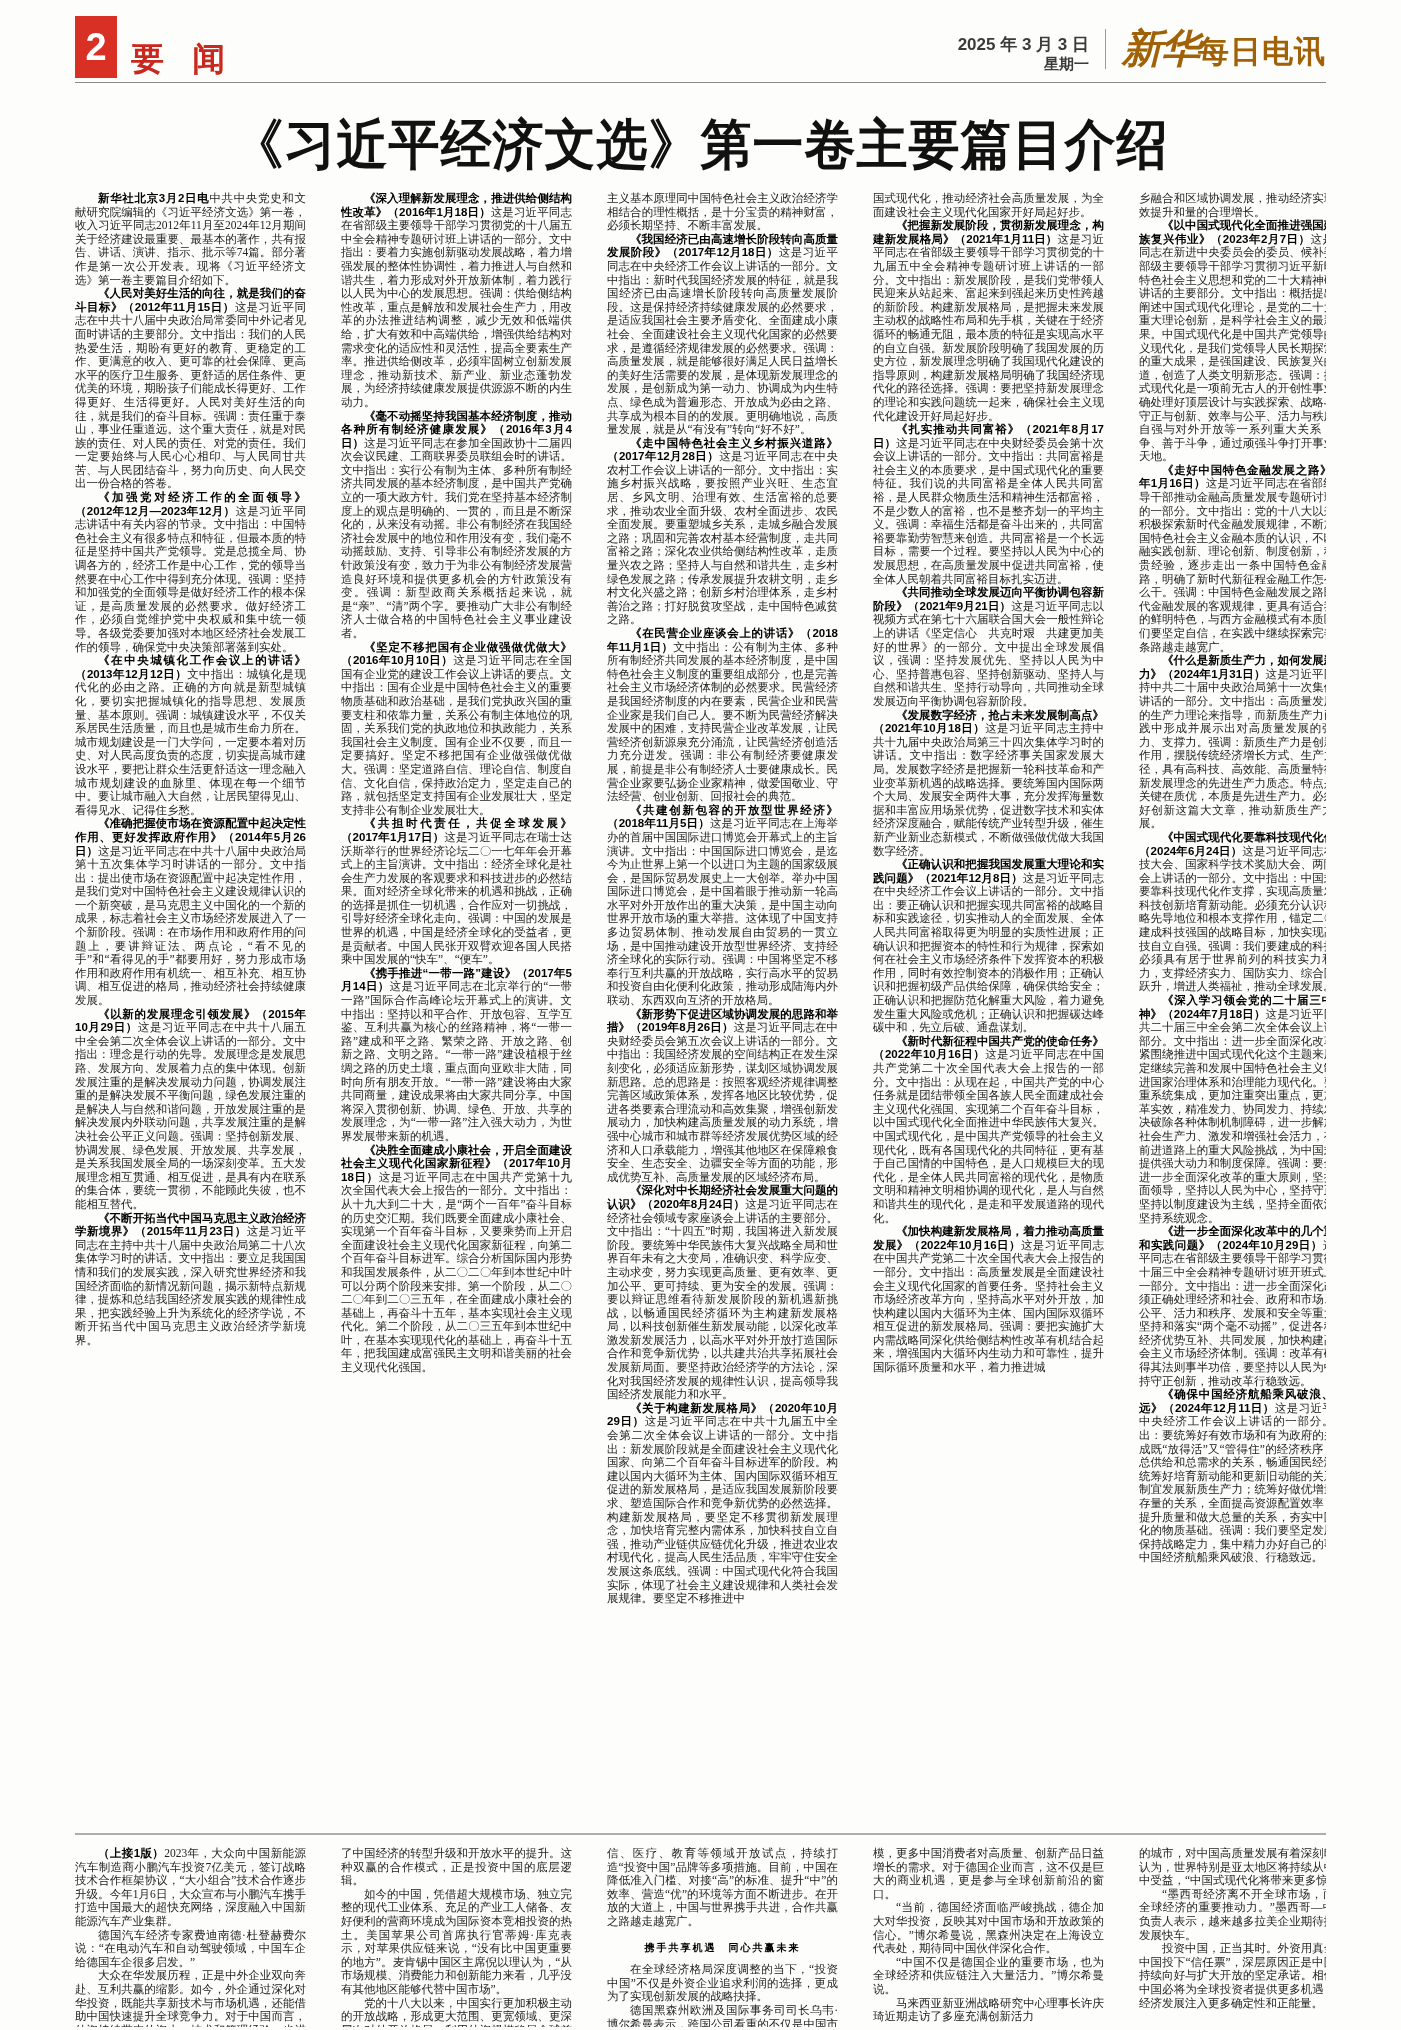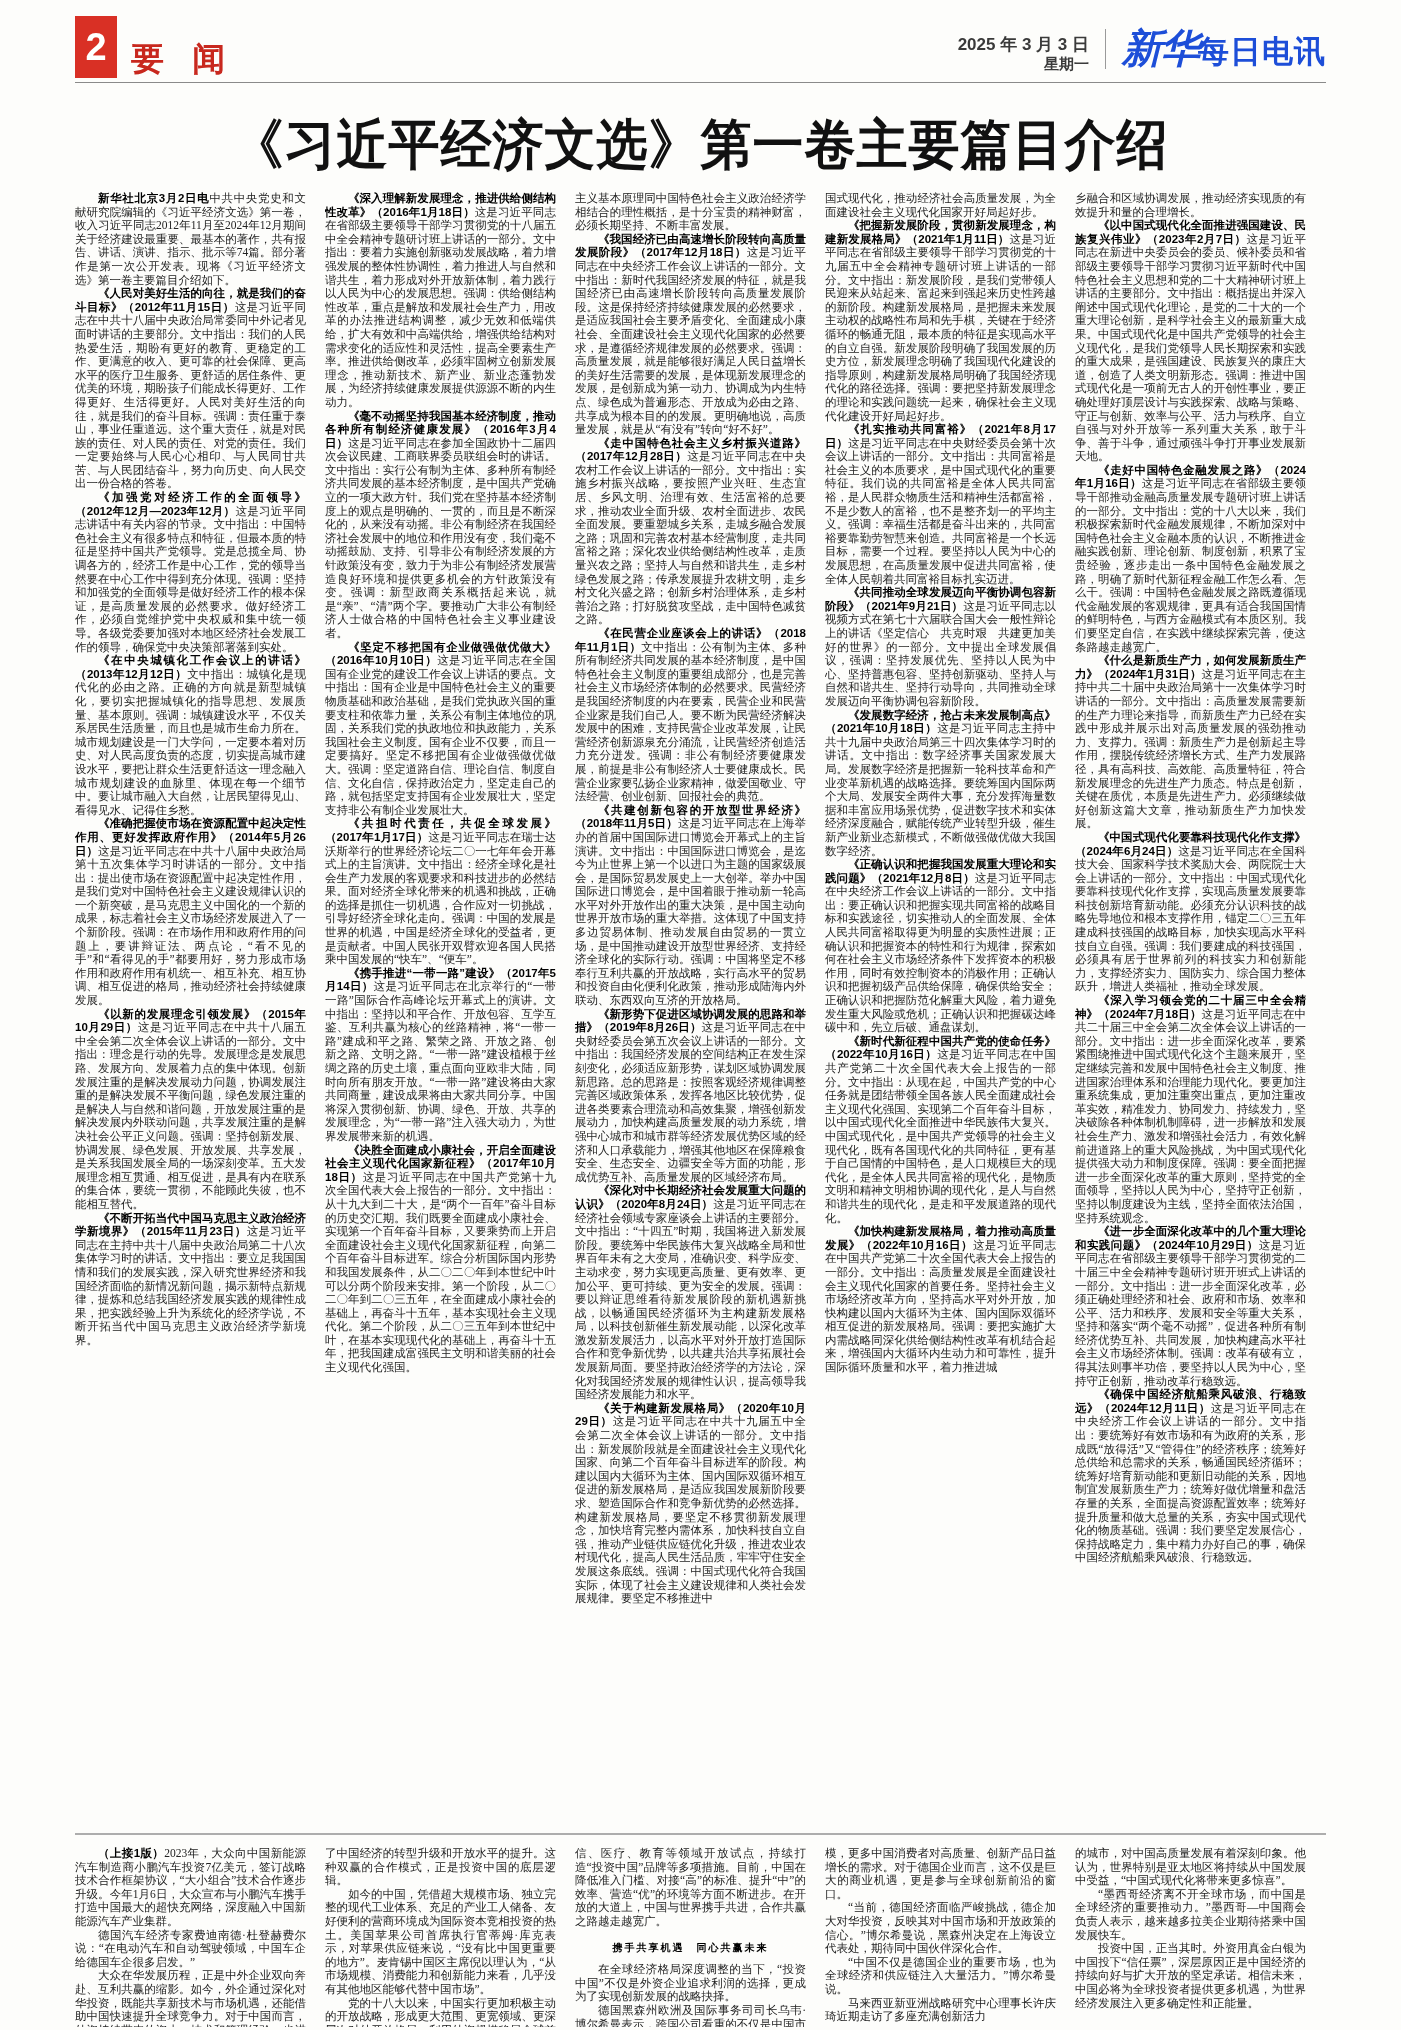--- a/index.html
+++ b/index.html
@@ -14,32 +14,32 @@
        font-family:"Liberation Sans",sans-serif;font-weight:bold;font-size:38px;
        display:flex;align-items:center;justify-content:center;}
   .seclabel{color:#c8281e;font-weight:900;font-size:33px;letter-spacing:10px;
        margin:7px 0 -4px 14px;}
   .hdr-right{display:flex;align-items:center;margin-bottom:2px;}
   .dateblk{text-align:right;font-family:"Liberation Sans",sans-serif;
        font-weight:bold;color:#3a3a3a;line-height:1.25;}
   .dateblk .d1{font-size:17px;margin-top:10px;}
   .dateblk .d2{font-size:15px;}
   .vr{width:1px;height:40px;background:#9a9a9a;margin:0 16px;}
-  .masthead{color:#1d4ed8;white-space:nowrap;}
+  .masthead{color:#a16207;white-space:nowrap;}
   .masthead .mh1{font-size:40px;font-weight:900;font-style:italic;
        font-family:"Liberation Serif",serif;letter-spacing:-2px;}
   .masthead .mh2{font-size:31px;font-weight:900;
        font-family:"Liberation Sans",sans-serif;letter-spacing:1px;}
   .hdr-rule{border:0;border-top:1.5px solid #8a8a8a;margin:4px 0 0 0;}
   
   .headline{text-align:center;font-size:51px;font-weight:900;color:#111;
        letter-spacing:1px;margin:26px 0 10px 0;
        transform:scaleY(1.06);transform-origin:top;}
   
-  .cols{display:flex;gap:19px;}
+  .cols{display:flex;gap:35px;}
   .cols.main{height:1625px;overflow:hidden;margin-top:14px;}
   .col{width:231px;flex:0 0 231px;overflow:hidden;text-align:justify;
        font-size:11.5px;line-height:13.6px;color:#222;}
   .col p{margin:0;text-indent:2em;}
   .col p.tail{text-indent:0;}
   .col p b{font-family:"Liberation Sans",sans-serif;color:#000;font-weight:bold;}
   .col p.subhead{font-family:"Liberation Sans",sans-serif;font-weight:900;
        text-align:center;text-indent:0;font-size:10px;letter-spacing:2px;
        margin:12px 0 9px 0;color:#000;}
   

